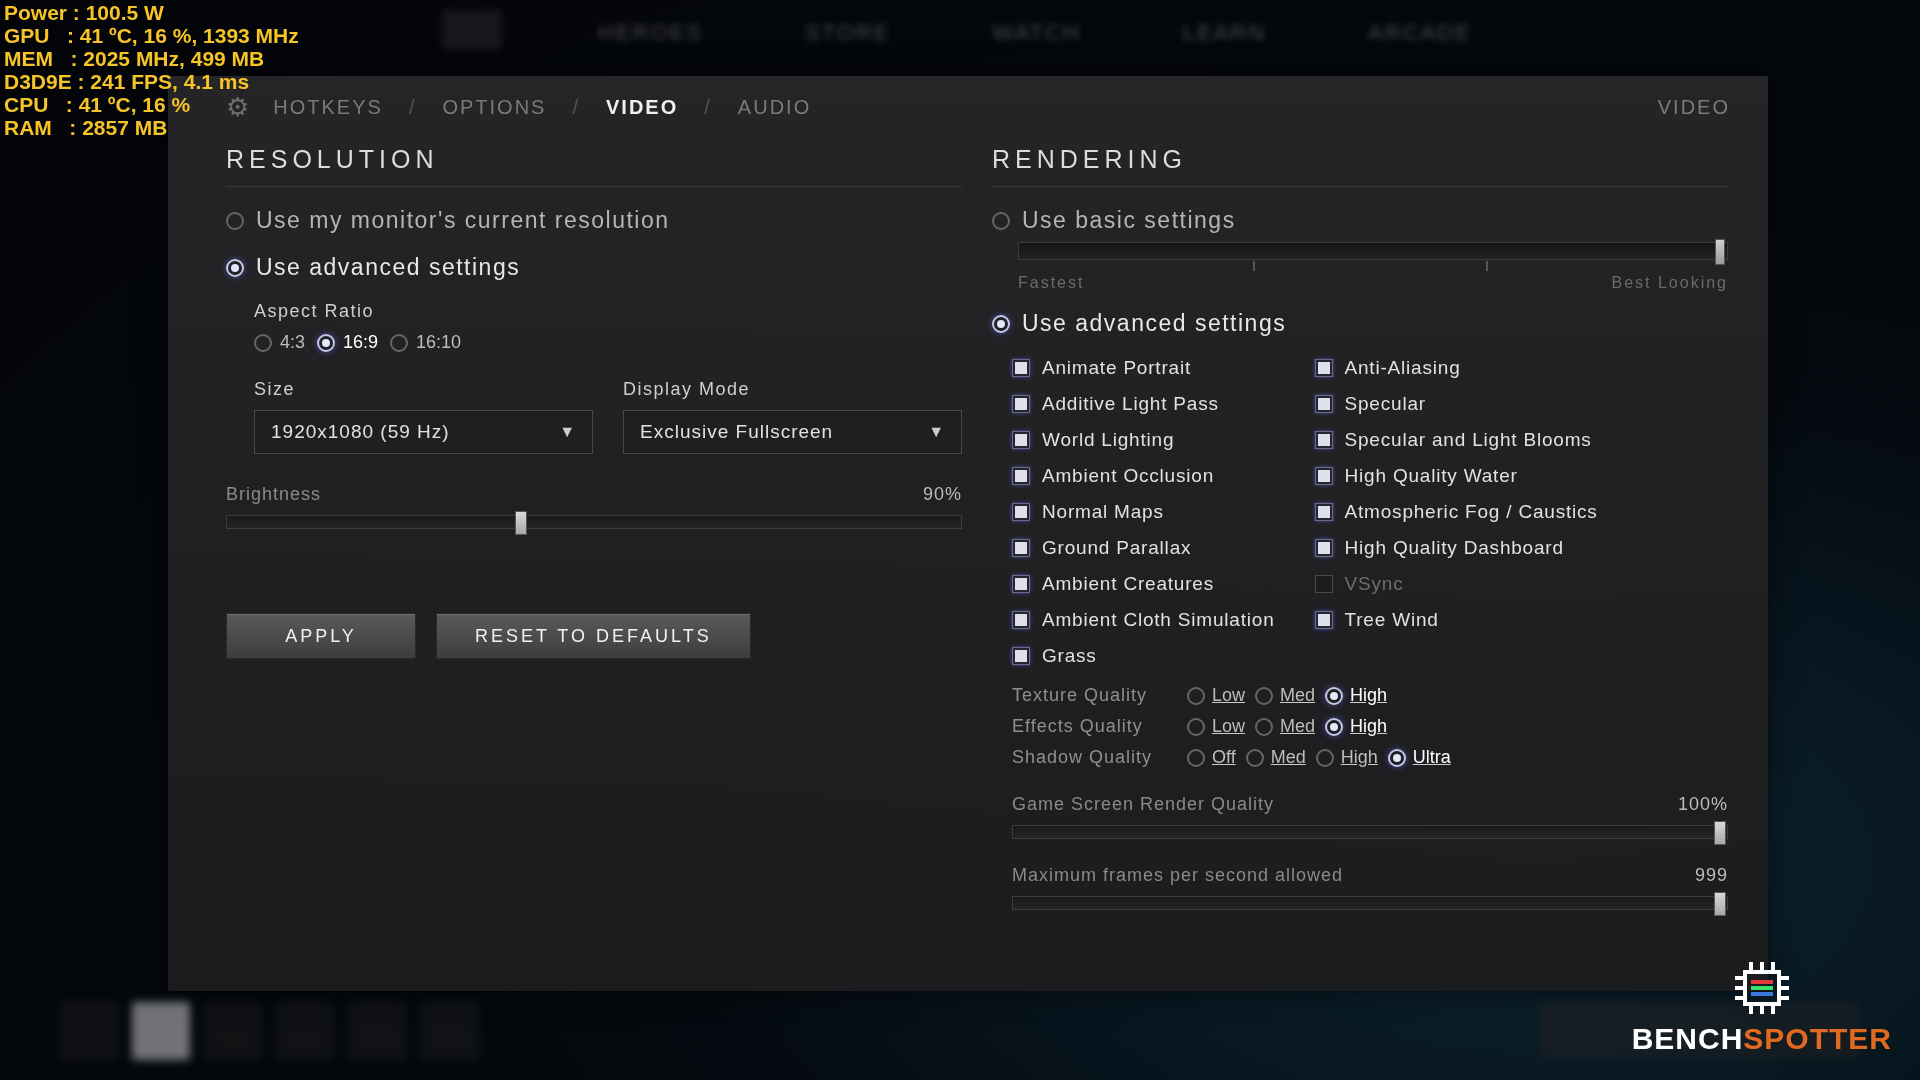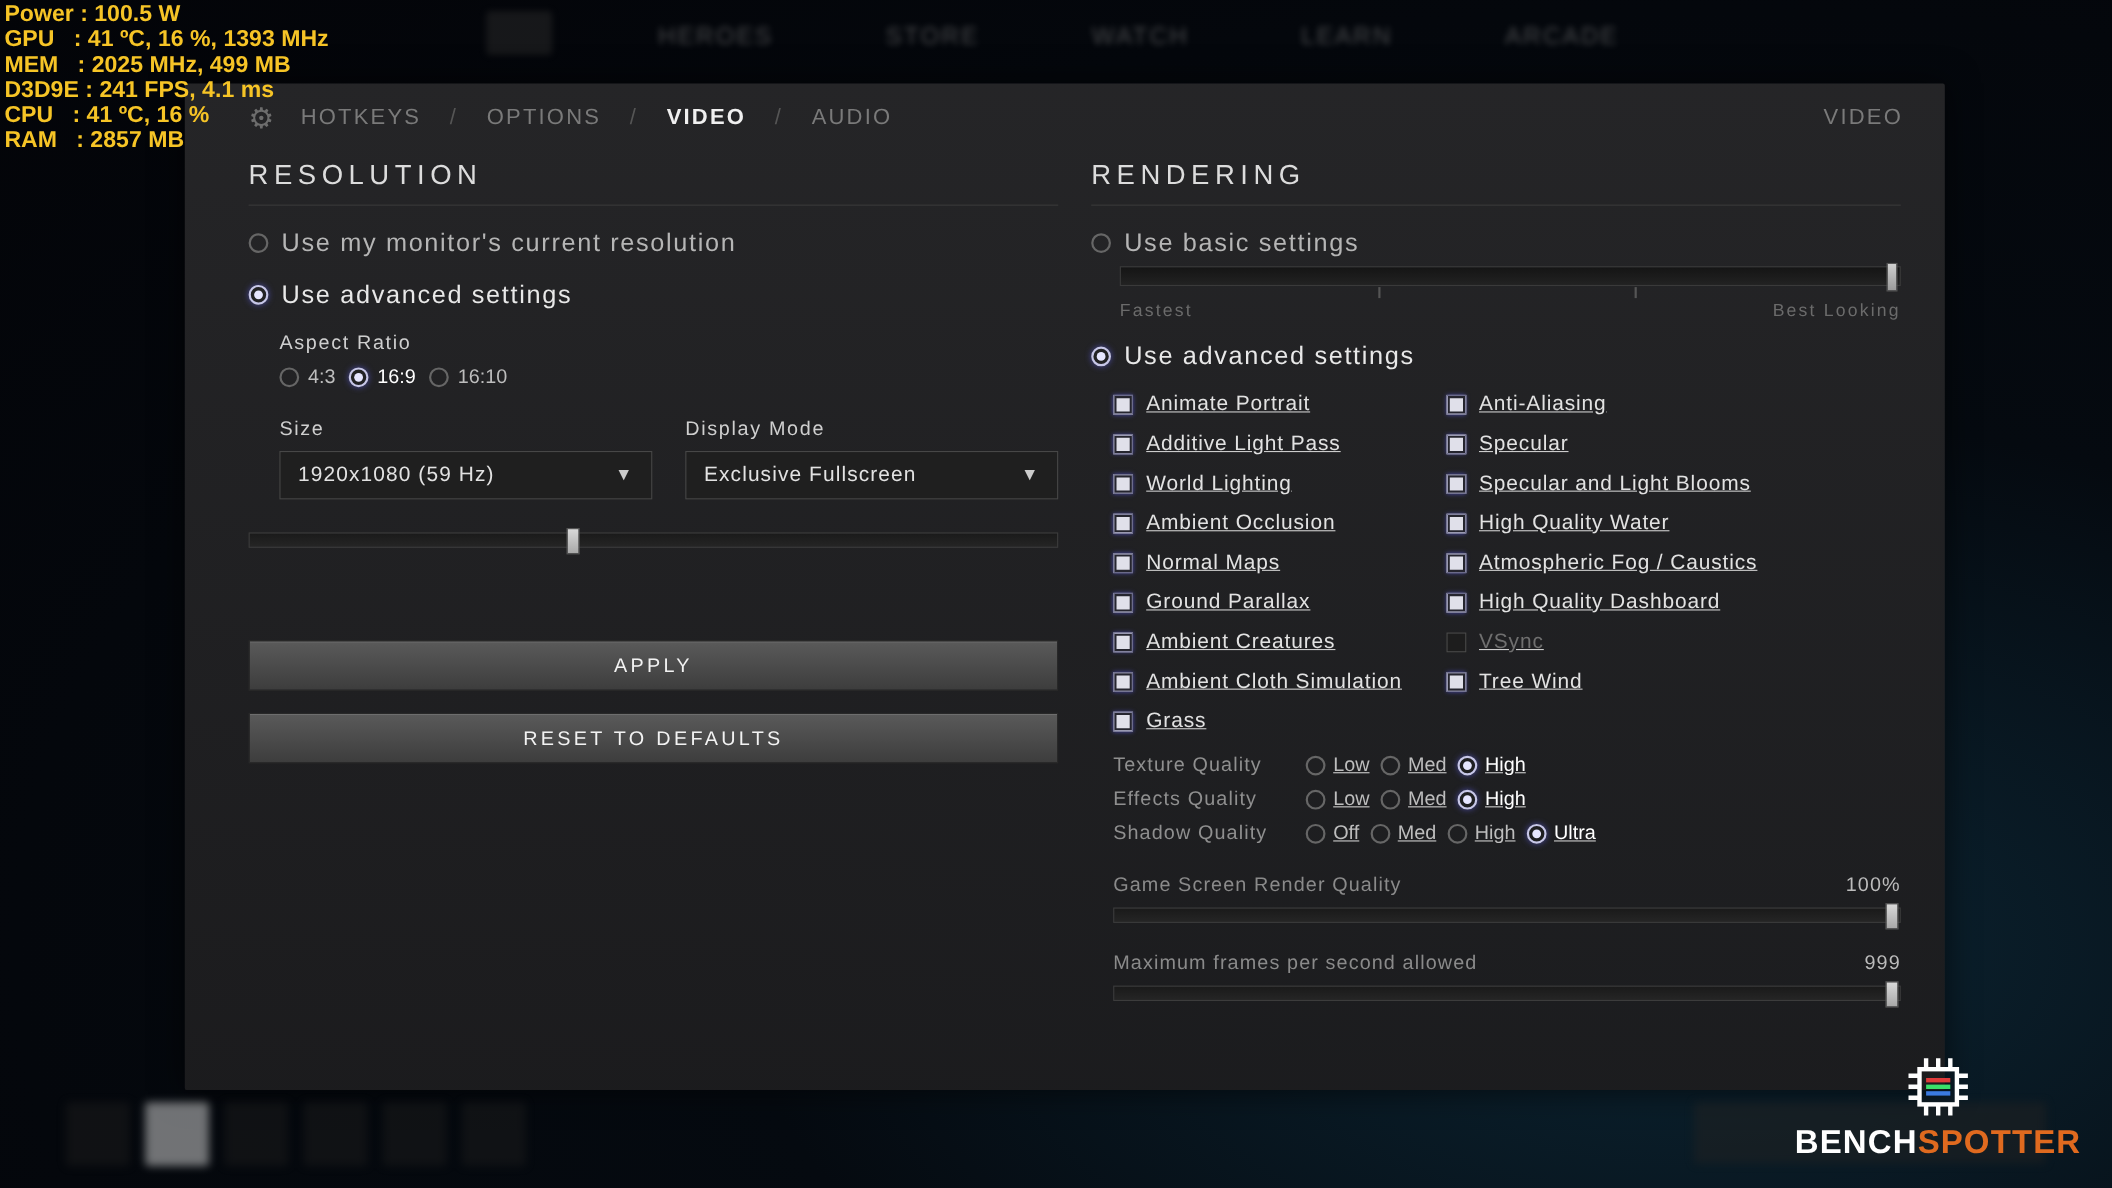--- a/index.html
+++ b/index.html
@@ -87,35 +87,35 @@
   .slider{
     position:relative;height:14px;
     background:linear-gradient(180deg,#1a1a1a,#252525);
     border:1px solid #3c3c3c;
   }
   .slider .thumb{
     position:absolute;top:-5px;width:12px;height:24px;
     background:linear-gradient(180deg,#d9d9d9,#a8a8a8);
     border:1px solid #555;transform:translateX(-50%);
   }
-  .btn-row{display:flex;gap:20px;margin-top:84px;flex-direction:column;}
+  .btn-row{display:flex;gap:20px;margin-top:84px;}
   .btn{
     height:46px;padding:0 38px;min-width:190px;
     background:linear-gradient(180deg,#5a5a5a,#3d3d3d);
     border:1px solid #2a2a2a;color:#f2f2f2;font-size:18px;letter-spacing:3px;
     display:flex;align-items:center;justify-content:center;cursor:pointer;
     box-shadow:inset 0 1px 0 rgba(255,255,255,0.12);
   }
   
   .qslider-wrap{margin:6px 0 6px 26px;}
   .qslider{position:relative;height:18px;background:linear-gradient(180deg,#151515,#222);border:1px solid #3a3a3a;}
   .qslider .tick{position:absolute;top:18px;width:2px;height:10px;background:#555;}
   .qslider .thumb{position:absolute;top:-4px;width:10px;height:26px;background:linear-gradient(180deg,#cfcfcf,#9a9a9a);border:1px solid #555;transform:translateX(-50%);}
   .qslider-labels{display:flex;justify-content:space-between;font-size:16px;color:#6b6b6b;margin-top:14px;letter-spacing:2px;}
-  .checks{display:flex;gap:40px;margin:12px 0 18px 20px;text-decoration:underline;}
+  .checks{display:flex;gap:40px;margin:12px 0 18px 20px;}
   .check-col{display:flex;flex-direction:column;gap:14px;}
   .chk{display:flex;align-items:center;gap:12px;cursor:pointer;}
   .chkbox{
     width:18px;height:18px;border:1px solid #6a6a8a;background:#e0e0ea;
     box-shadow:0 0 4px #4747a5, inset 0 0 0 2px #25252f;
     flex-shrink:0;
   }
   .chkbox.off{background:#1d1d1d;box-shadow:none;border-color:#4a4a4a;}
   .chk-label{font-size:19px;color:#e2e2e2;letter-spacing:0.8px;}
   .chk-label.dim{color:#6f6f6f;}
@@ -209,20 +209,24 @@
             <div class="field-label">Display Mode</div>
             <div class="select">
               <span>Exclusive Fullscreen</span>
               <span class="chev">▼</span>
             </div>
           </div>
         </div>
       </div>
 
       <div class="slider-row">
+        <div class="slider-head">
+          <span>Brightness</span>
+          <span class="val">90%</span>
+        </div>
         <div class="slider">
           <div class="thumb" style="left:40%"></div>
         </div>
       </div>
 
       <div class="btn-row">
         <div class="btn">APPLY</div>
         <div class="btn">RESET TO DEFAULTS</div>
       </div>
     </div>

